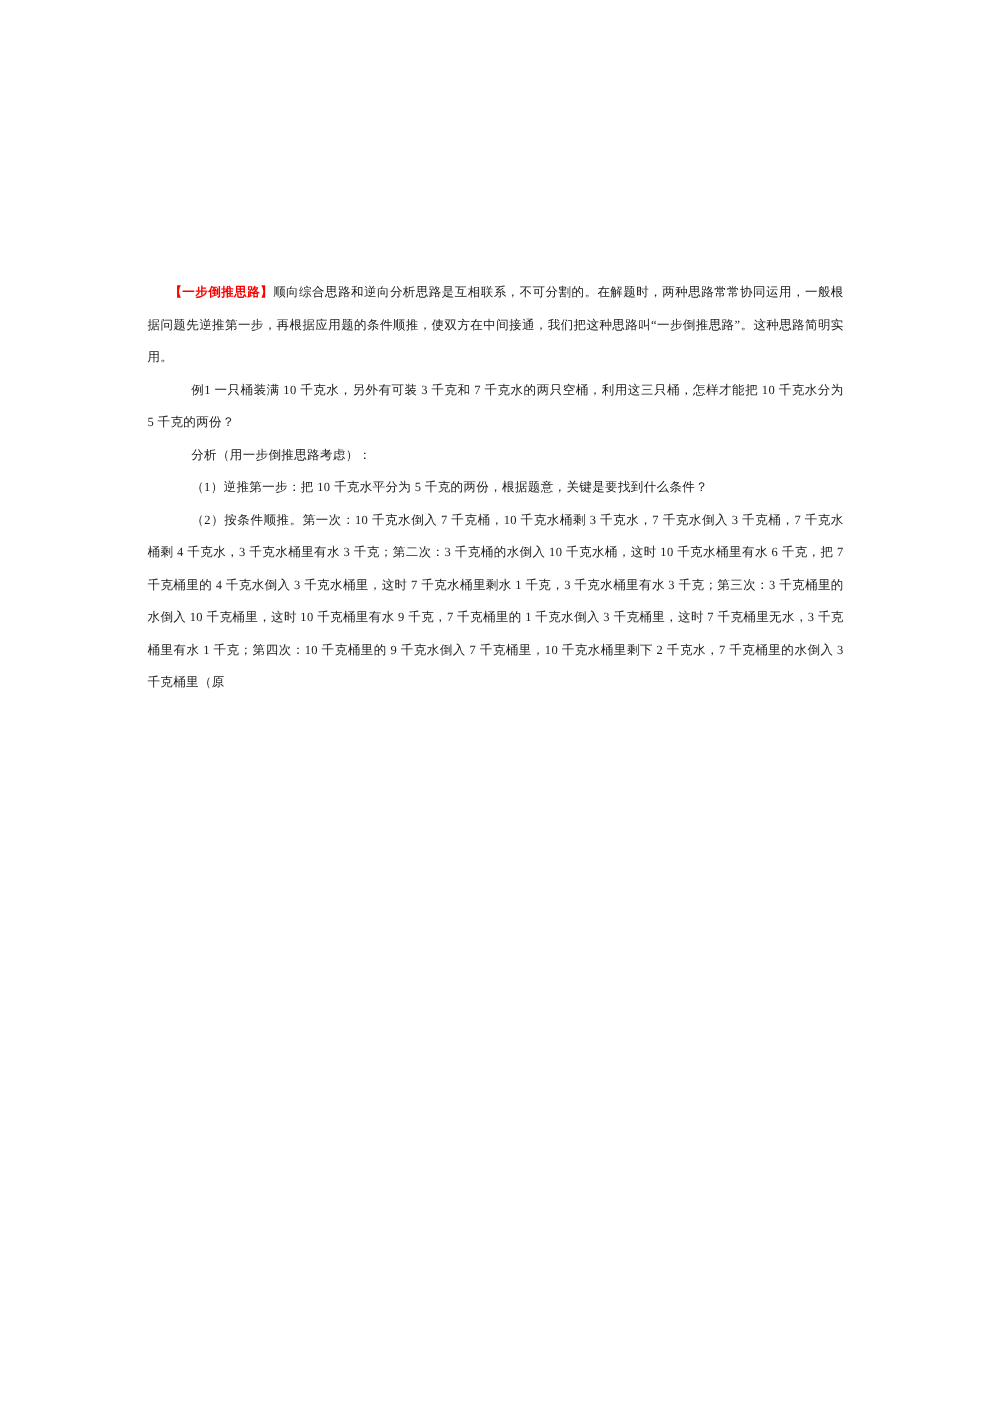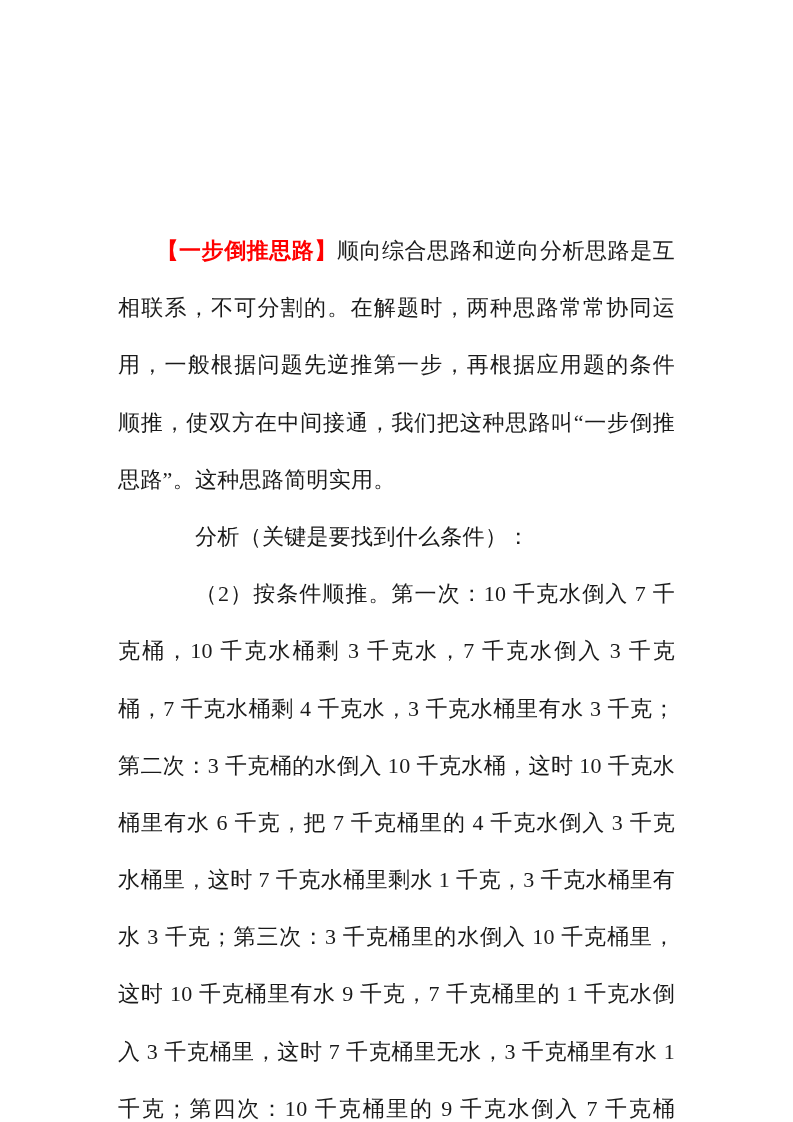--- a/index.html
+++ b/index.html
@@ -9,21 +9,21 @@
   }
   .page {
     position: relative;
     width: 793px;
     height: 1122px;
     margin: 0 auto;
     background: #ffffff;
     box-sizing: border-box;
     padding: 222px 118px 40px 118px;
     font-family: "Liberation Serif", "DejaVu Serif", serif;
-    font-size: 22px;
+    font-size: 10px;
     color: #1a1a1a;
     overflow: hidden;
   }
   .para {
     margin: 0;
     line-height: 2.6;
     text-align: justify;
     letter-spacing: 0.3px;
   }
   .para.intro {
@@ -36,19 +36,21 @@
     color: var(--accent-red, #ff0000);
     font-weight: bold;
   }
 </style>
 </head>
 <body>
 
 <div class="page">
   <p class="para intro"><span class="term">【一步倒推思路】</span><span>顺向综合思路和逆向分析思路是互相联系，不可分割的。在解题时，两种思路常常协同运用，一般根据问题先逆推第一步，再根据应用题的条件顺推，使双方在中间接通，我们把这种思路叫“一步倒推思路”。这种思路简明实用。</span></p>
 
+  <p class="para example">例1 一只桶装满 10 千克水，另外有可装 3 千克和 7 千克水的两只空桶，利用这三只桶，怎样才能把 10 千克水分为 5 千克的两份？</p>
 
-  <p class="para example">分析（关键是要找到什么条件）：</p>
+  <p class="para example">分析（用一步倒推思路考虑）：</p>
 
+  <p class="para example">（1）逆推第一步：把 10 千克水平分为 5 千克的两份，根据题意，关键是要找到什么条件？</p>
 
 
   <p class="para example">（2）按条件顺推。第一次：10 千克水倒入 7 千克桶，10 千克水桶剩 3 千克水，7 千克水倒入 3 千克桶，7 千克水桶剩 4 千克水，3 千克水桶里有水 3 千克；第二次：3 千克桶的水倒入 10 千克水桶，这时 10 千克水桶里有水 6 千克，把 7 千克桶里的 4 千克水倒入 3 千克水桶里，这时 7 千克水桶里剩水 1 千克，3 千克水桶里有水 3 千克；第三次：3 千克桶里的水倒入 10 千克桶里，这时 10 千克桶里有水 9 千克，7 千克桶里的 1 千克水倒入 3 千克桶里，这时 7 千克桶里无水，3 千克桶里有水 1 千克；第四次：10 千克桶里的 9 千克水倒入 7 千克桶里，10 千克水桶里剩下 2 千克水，7 千克桶里的水倒入 3 千克桶里（原</p>
 </div>
 
 </body></html>

